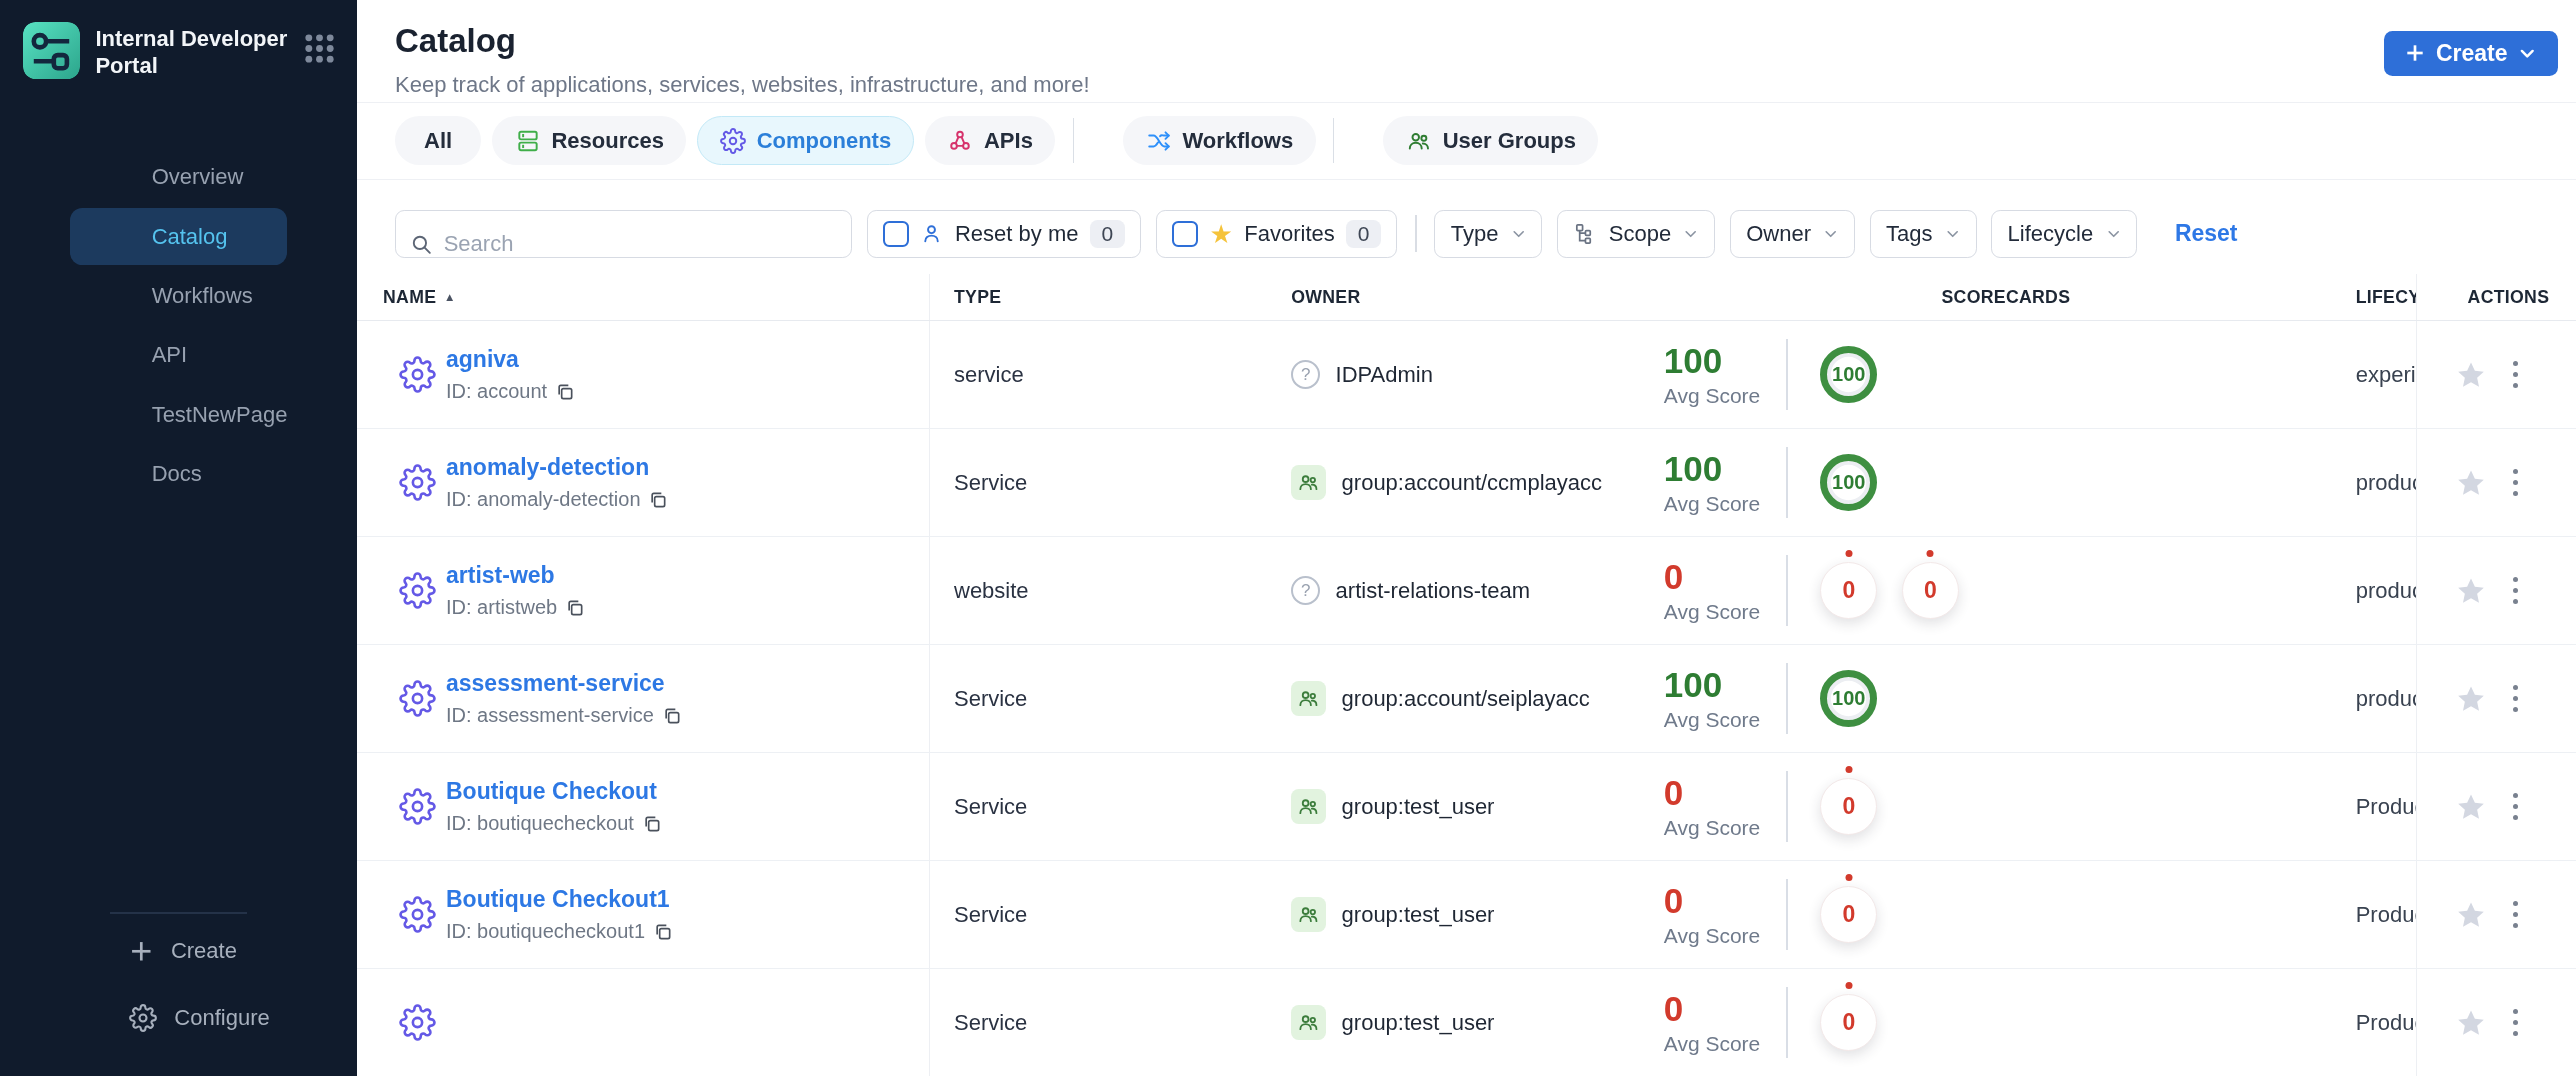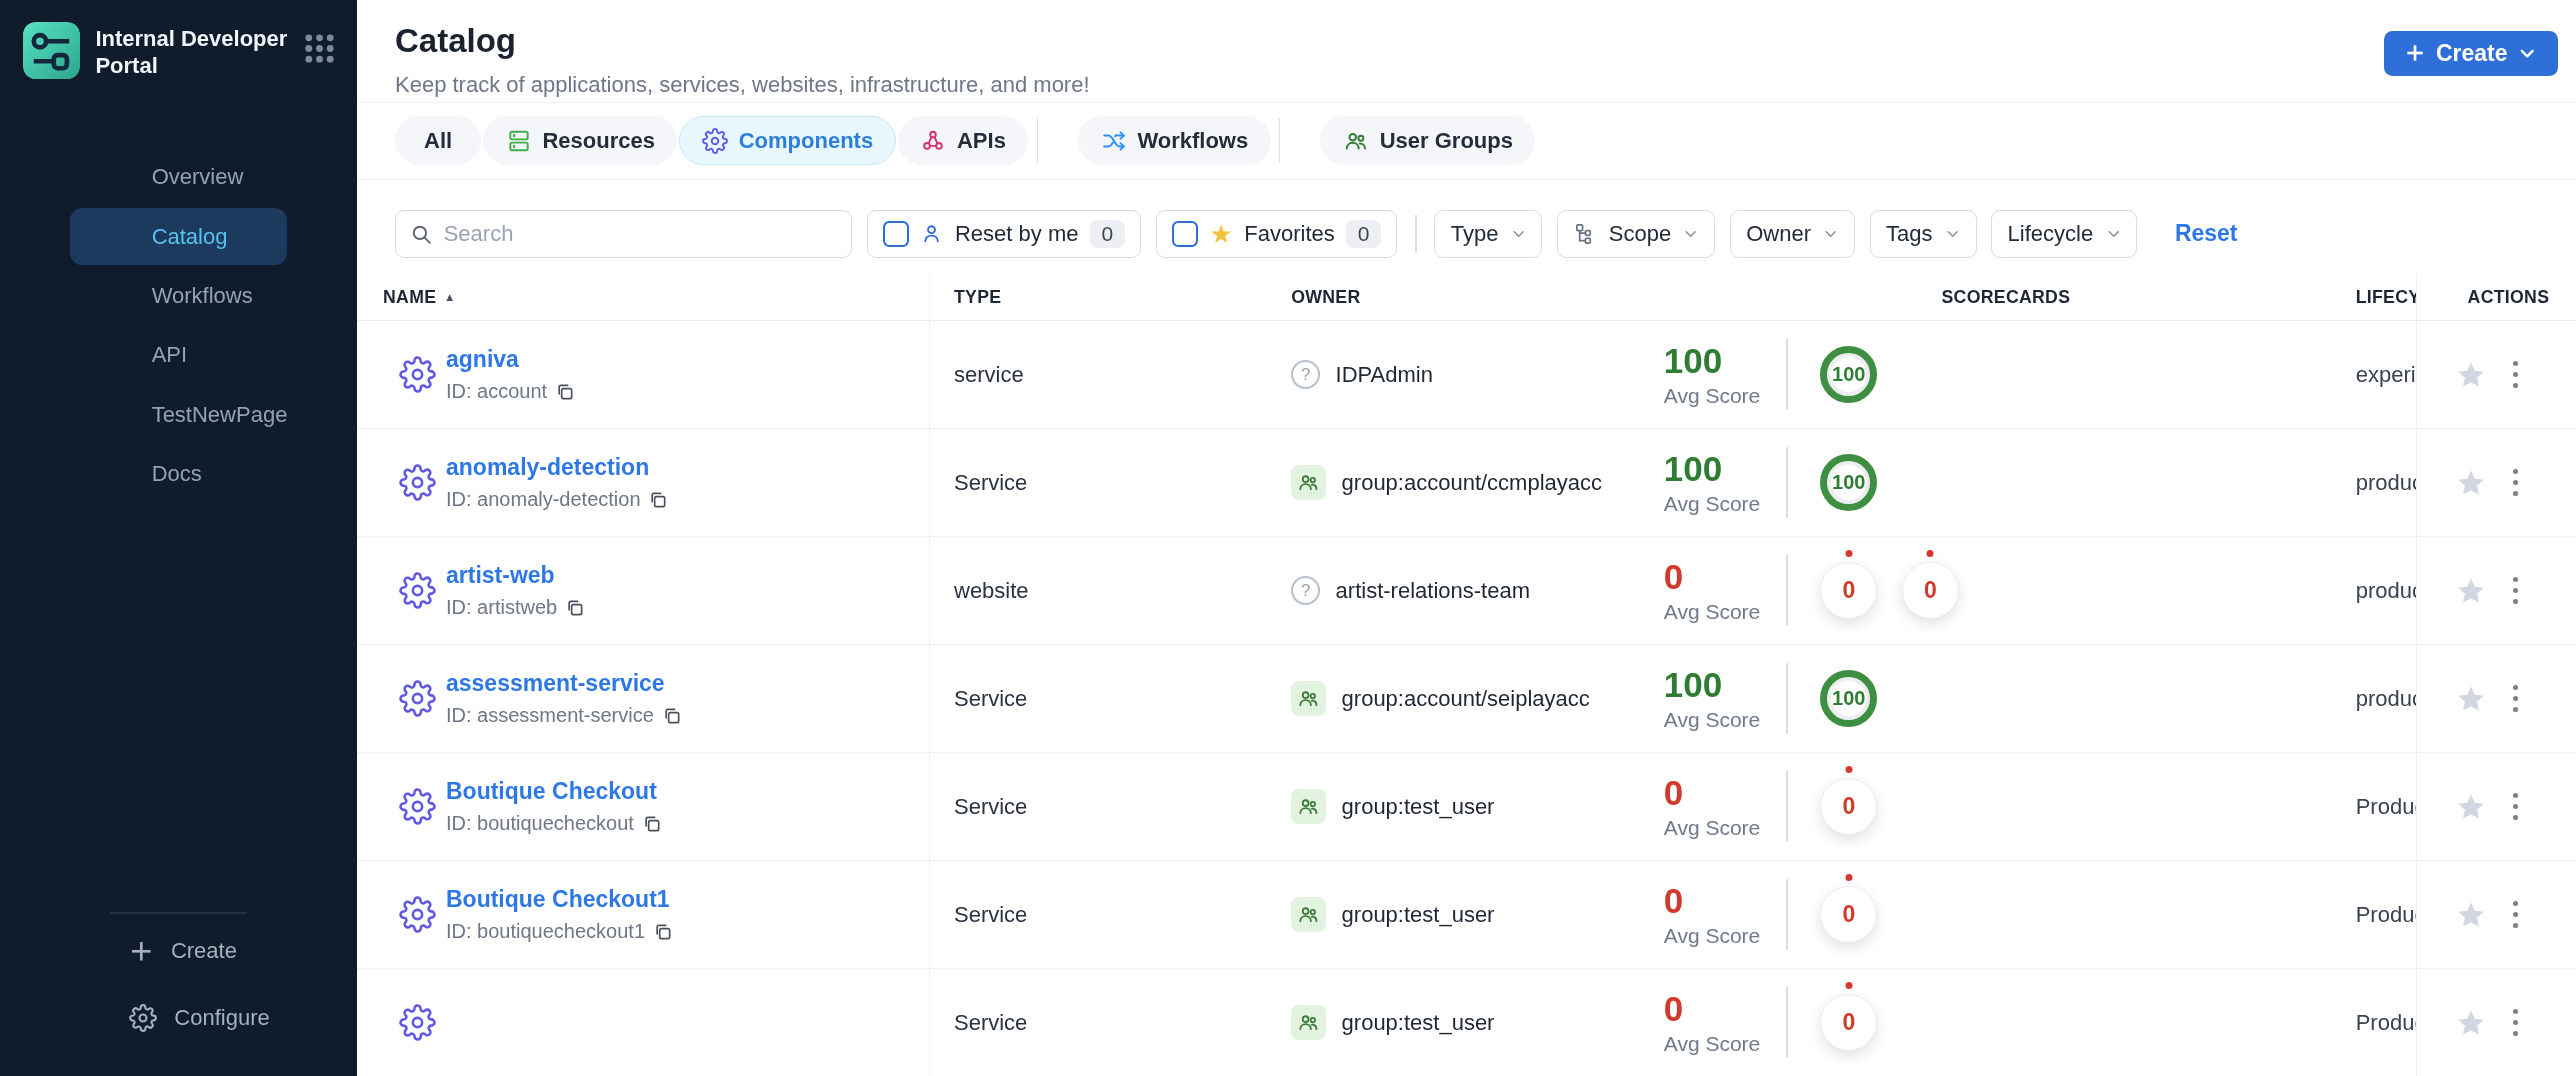--- a/index.html
+++ b/index.html
@@ -29,31 +29,31 @@
   main { flex:1; display:flex; flex-direction:column; background:#fff; min-width:0; }
   .page-head { height:105px; border-bottom:1.5px solid #eef0f4; display:flex; justify-content:space-between;
     padding:21.5px 17.7px 0 38px; }
   .page-title { font-size:33px; font-weight:700; color:#1a2230; }
   .page-sub { margin-top:12.3px; font-size:22px; color:#6e7788; }
   .create-btn { margin-top:9.2px; height:45px; padding:0 21.5px; background:var(--primary-blue); border:none;
     border-radius:8.5px; color:#fff; font-size:23px; font-weight:600; display:flex; align-items:center; gap:10.8px;
     cursor:pointer; font-family:inherit; }
 
   
-  .tabs-row { height:79px; border-bottom:1.5px solid #eef0f4; display:flex; align-items:center; padding-left:38px; gap:2px; }
+  .tabs-row { height:79px; border-bottom:1.5px solid #eef0f4; display:flex; align-items:center; padding-left:38px; gap:11px; }
   .tab { height:49px; border-radius:24.6px; background:#f5f6f9; border:1.5px solid transparent; padding:0 21.5px;
     display:flex; align-items:center; gap:10.8px; font-size:22px; font-weight:600; color:#242d3c; cursor:pointer; }
   .tab.all { padding:0 28px; }
   .tab.active { background:var(--tab-active-bg); border-color:var(--tab-active-border); color:#2b7fd9; }
   .tab-div { width:1.5px; height:45px; background:#dadfe6; margin:0 38px 0 6.2px; }
 
   
   .filters-row { height:97px; display:flex; align-items:center; padding:14px 0 0 38px; gap:14.6px; }
   .search-box { width:457px; height:48px; border:1.5px solid #d7dbe3; border-radius:9.2px; display:flex;
-    align-items:center; padding:0 14px; gap:11px; }
+    align-items:flex-end; padding:0 14px; gap:11px; }
   .search-box input { border:none; outline:none; font-size:22px; color:#242d3c; width:100%; font-family:inherit; }
   .search-box input::placeholder { color:#9aa3b2; }
   .chip { height:48px; border:1.5px solid #d7dbe3; border-radius:9.2px; display:flex; align-items:center;
     padding:0 15.4px; gap:11.5px; font-size:22px; color:#1f2836; cursor:pointer; }
   .cbx { width:26px; height:26px; border:2.3px solid var(--primary-blue); border-radius:6.2px; background:#fff; flex:none; }
   .count-pill { background:#edeff4; border-radius:7.7px; padding:2.3px 11.5px; font-size:21px; color:#3e4654; }
   .fstar { font-size:26px; color:var(--star-yellow); line-height:1; }
   .fgroup-div { width:1.5px; height:37px; background:#d9dde4; margin:0 3.1px; }
   .dropdown { height:48px; border:1.5px solid #d7dbe3; border-radius:9.2px; display:flex; align-items:center;
     padding:0 15.4px; gap:12.3px; font-size:22px; color:#222b3a; cursor:pointer; }

